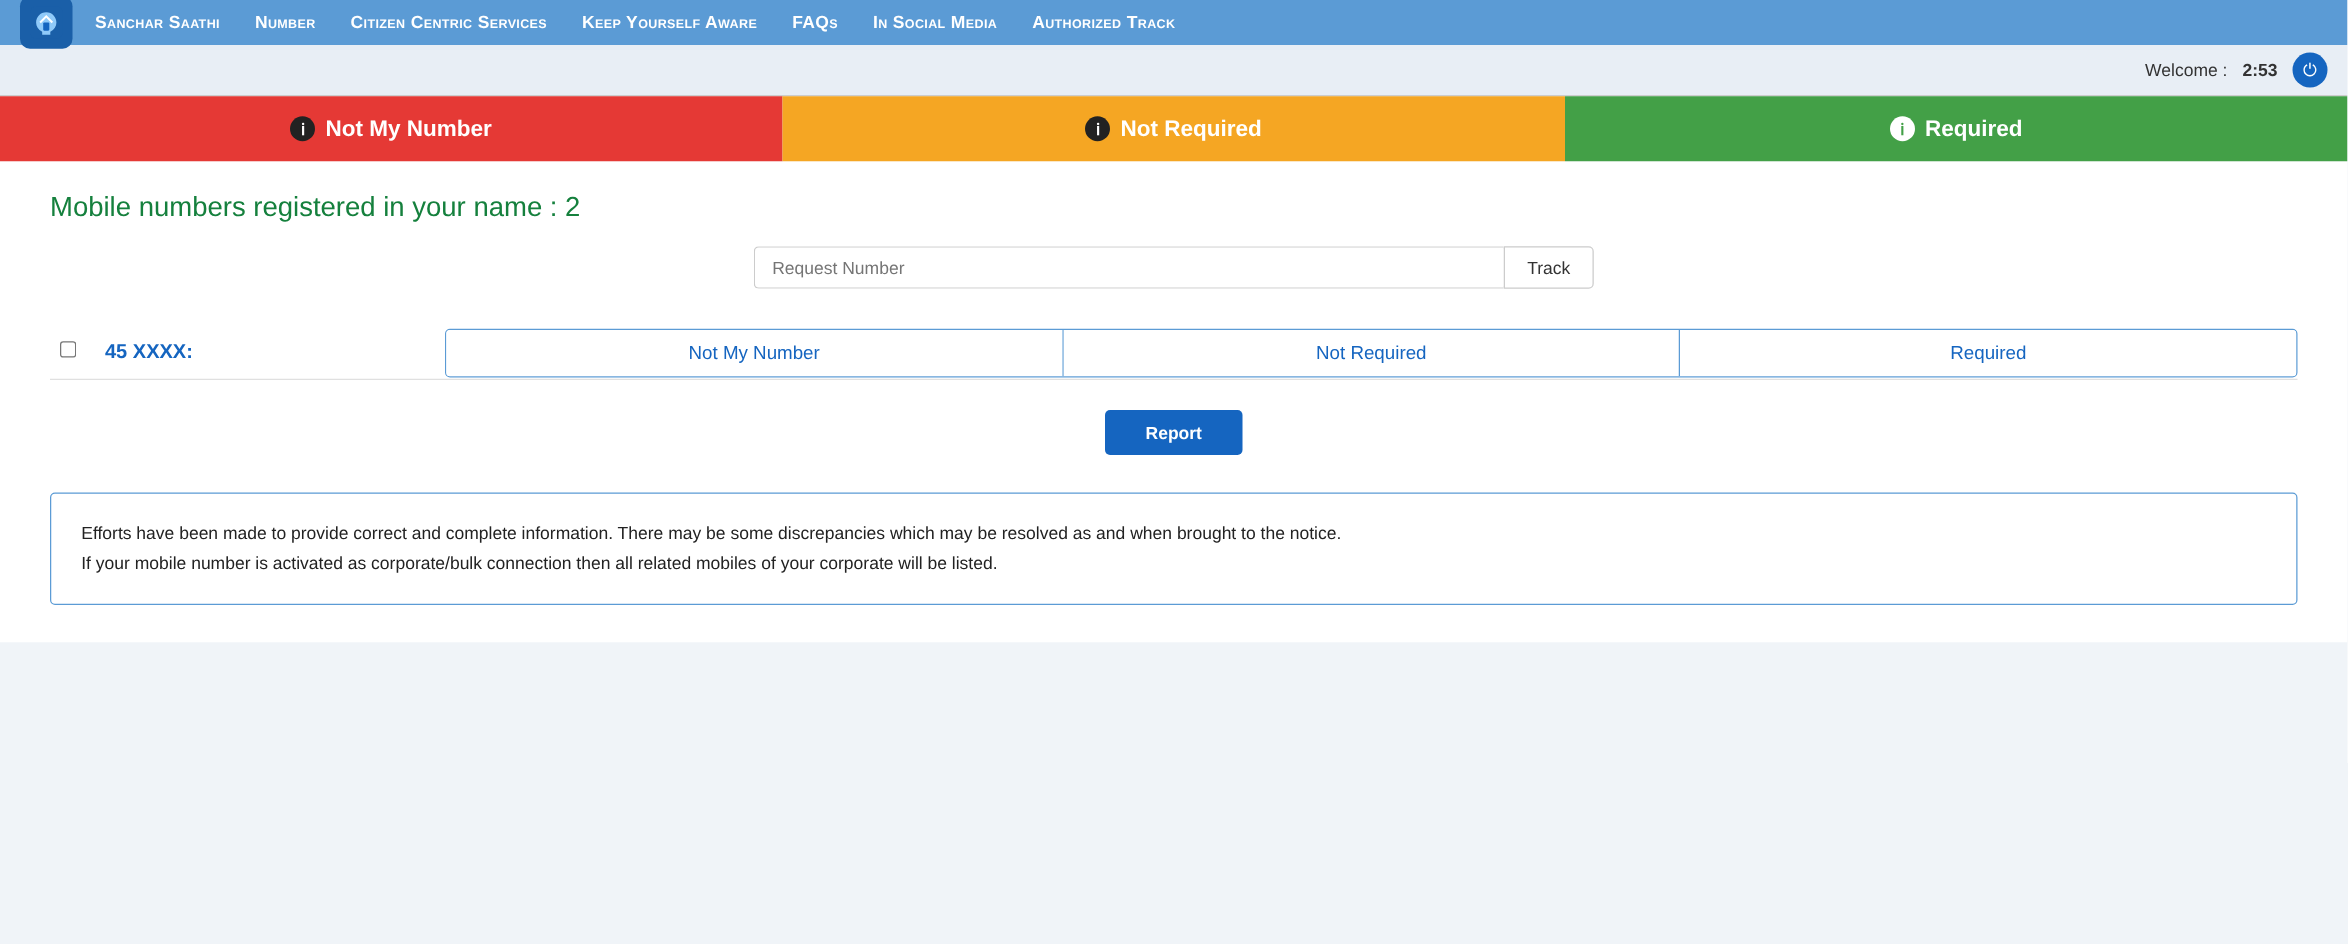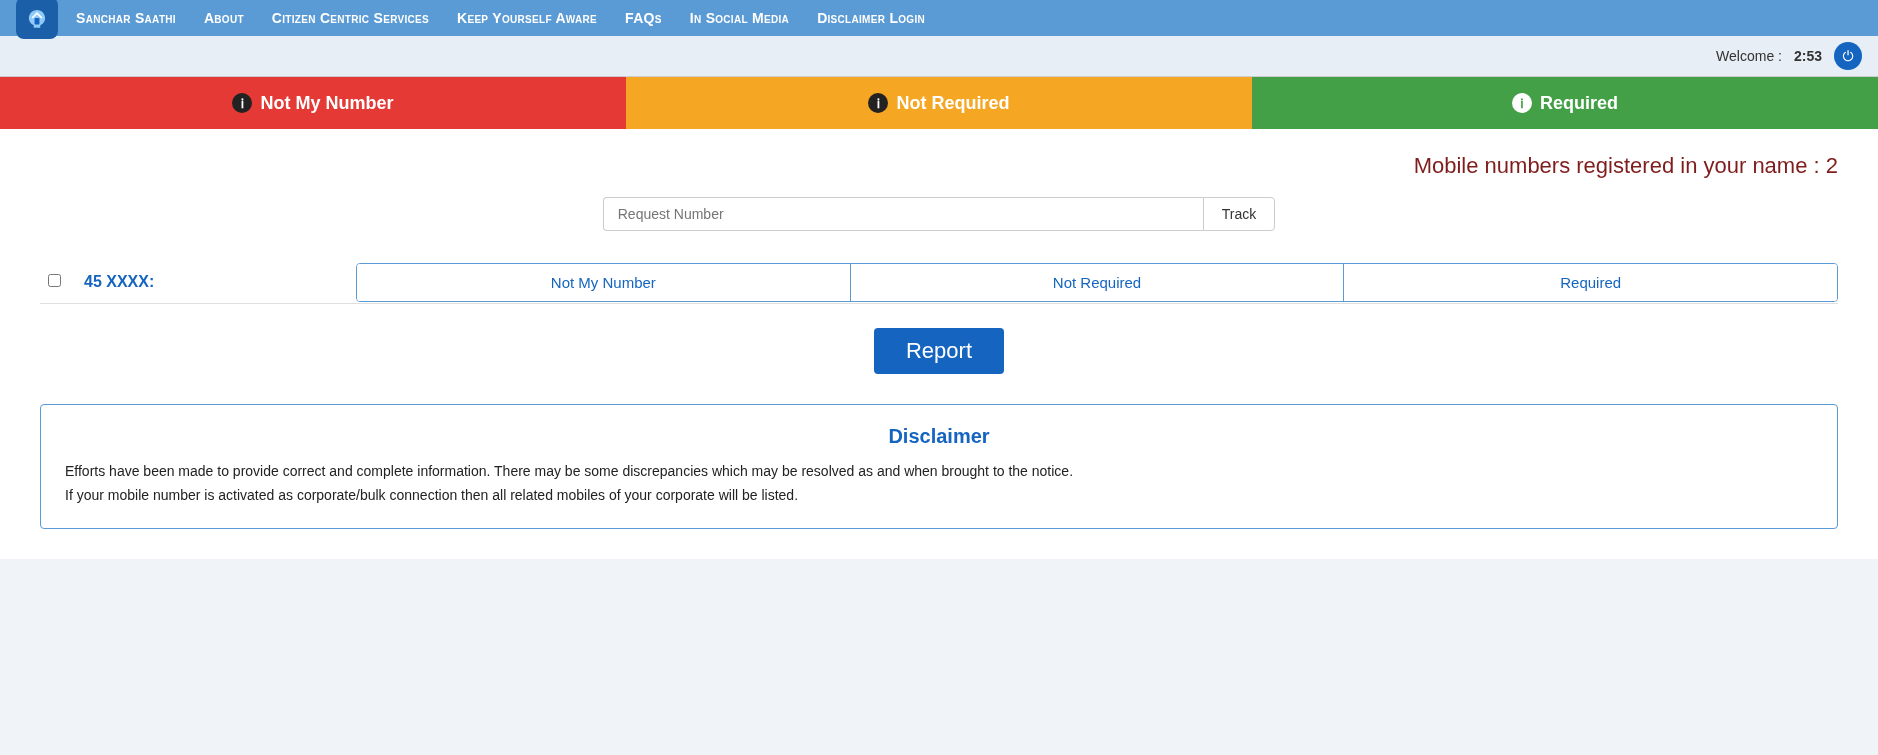--- a/index.html
+++ b/index.html
@@ -81,23 +81,23 @@
     .status-bar .info-icon.dark { background: #222; color: #fff; }
 
     
     .main-content {
       background: #fff;
       padding: 24px 40px 30px;
     }
 
     
     .section-title {
-      text-align: right;
+      text-align: left;
       font-size: 22px;
-      color: #7f1d1d;
+      color: #15803d;
       margin-bottom: 18px;
       font-weight: 400;
     }
 
     
     .search-row {
       display: flex;
       justify-content: center;
       align-items: center;
       gap: 0;
@@ -170,24 +170,24 @@
     .report-row {
       display: flex;
       justify-content: center;
       margin-bottom: 30px;
     }
     .report-btn {
       background: #1565c0;
       color: #fff;
       border: none;
       padding: 10px 32px;
-      font-size: 22px;
+      font-size: 14px;
       border-radius: 4px;
       cursor: pointer;
-      font-weight: 400;
+      font-weight: 700;
     }
 
     
     .disclaimer-box {
       border: 1.5px solid #5b9bd5;
       border-radius: 4px;
       padding: 20px 24px;
       background: #fff;
     }
     .disclaimer-title {
@@ -210,26 +210,26 @@
   <div class="logo">
     <svg viewBox="0 0 32 32" fill="none">
       <rect width="32" height="32" rx="6" fill="#1a5fa8"></rect>
       <path d="M16 6 C10 6 6 11 6 16 C6 20 8 23 12 25 L12 28 L20 28 L20 25 C24 23 26 20 26 16 C26 11 22 6 16 6Z" fill="#90caf9"></path>
       <rect x="13" y="16" width="6" height="8" fill="#1565c0" rx="1"></rect>
       <path d="M10 16 L16 10 L22 16" fill="none" stroke="#fff" stroke-width="2"></path>
     </svg>
   </div>
   <ul class="nav-links">
     <li><a href="#">Sanchar Saathi</a></li>
-    <li><a href="#">About</a></li>
+    <li><a href="#">Number</a></li>
     <li><a href="#">Citizen Centric Services</a></li>
     <li><a href="#">Keep Yourself Aware</a></li>
     <li><a href="#">FAQs</a></li>
     <li><a href="#">In Social Media</a></li>
-    <li><a href="#">Disclaimer Login</a></li>
+    <li><a href="#">Authorized Track</a></li>
   </ul>
 </nav>
 
 <div class="topbar">
   <span class="welcome-text">Welcome :</span>
   <span class="timer">2:53</span>
   <button class="power-btn">
     <span style="color:#fff;font-size:14px;">⏻</span>
   </button>
 </div>
@@ -278,20 +278,19 @@
       </tr>
 
     </tbody>
   </table>
 
   <div class="report-row">
     <button class="report-btn">Report</button>
   </div>
 
   <div class="disclaimer-box">
-    <div class="disclaimer-title">Disclaimer</div>
     <div class="disclaimer-text">
       <span>Efforts have been made to provide correct and complete information. There may be some discrepancies which may be resolved as and when brought to the notice.</span><br>
       <span>If your mobile number is activated as corporate/bulk connection then all related mobiles of your corporate will be listed.</span>
     </div>
   </div>
 
 </div>
 
 </body></html>

